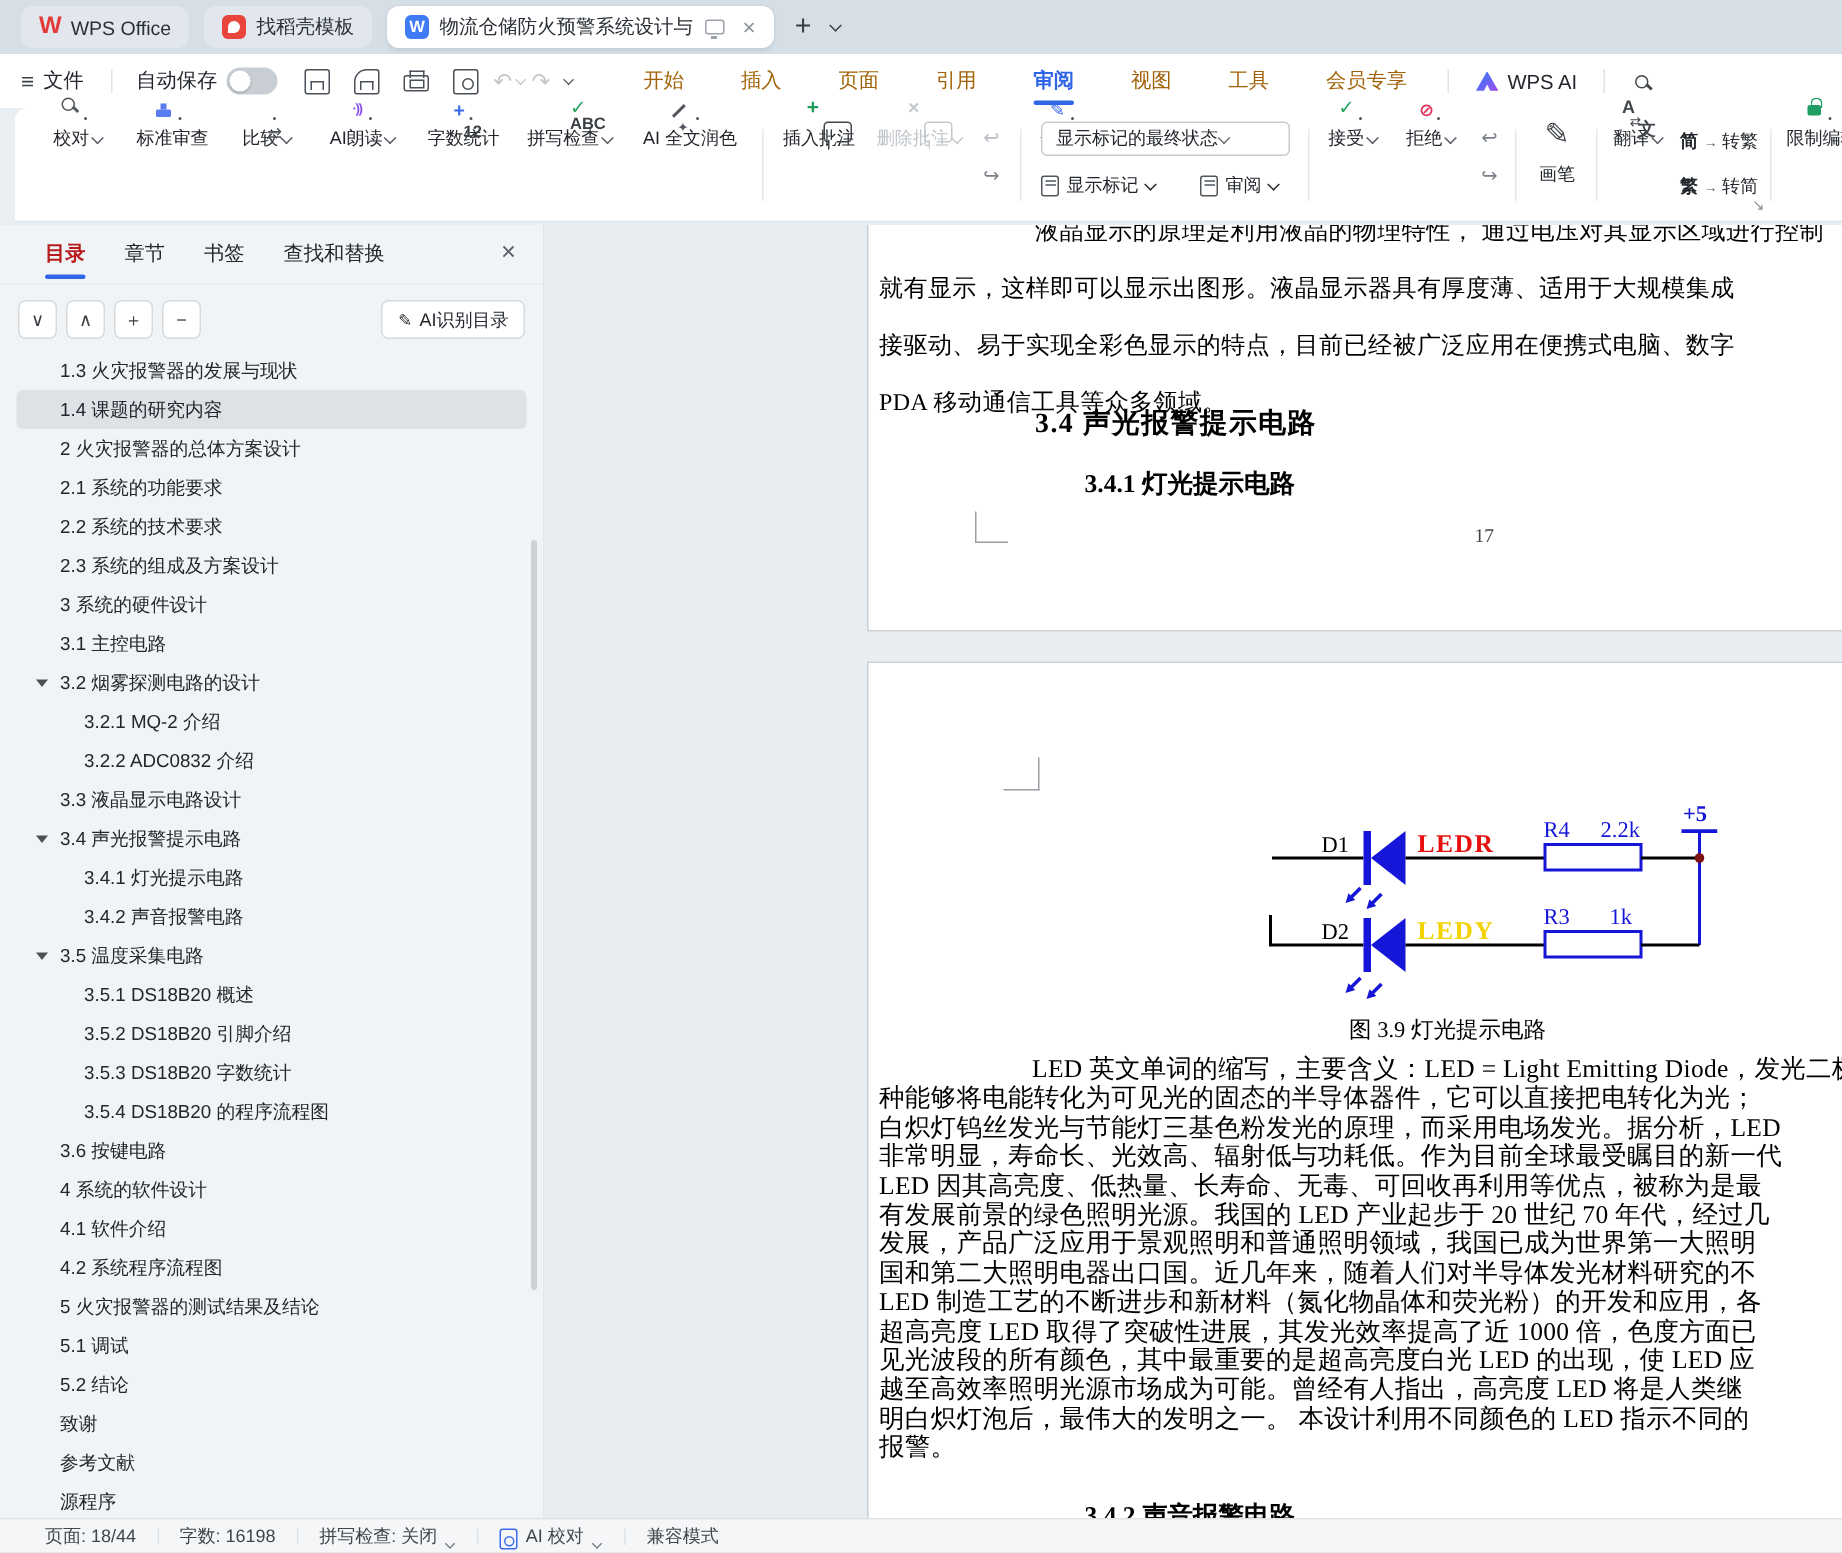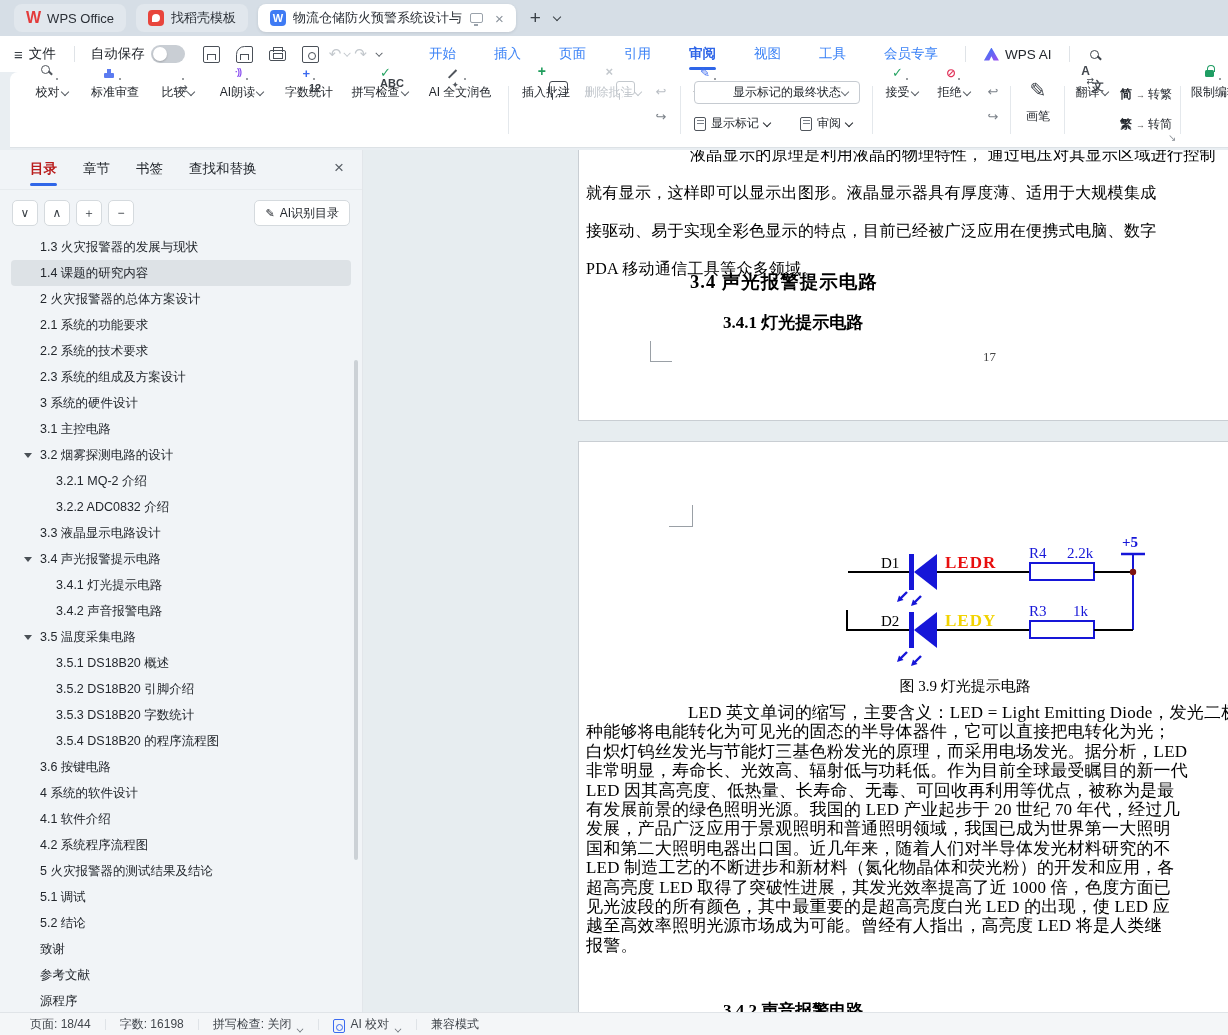--- a/index.html
+++ b/index.html
@@ -39,21 +39,21 @@
   .qico{width:17px;height:17px;position:relative;margin:0 8px;color:#4a5058}
   .qi-doc{border:1.5px solid #4a5058;border-radius:2px}
   .qi-doc::after{content:"";position:absolute;left:3px;bottom:2px;right:3px;height:5px;border:1.2px solid #4a5058;border-bottom:none}
   .qi-print{border:1.5px solid #4a5058;border-radius:2px;height:11px;margin-top:3px}
   .qi-print::before{content:"";position:absolute;left:3px;top:-4px;width:8px;height:4px;border:1.2px solid #4a5058;border-bottom:none}
   .qi-print::after{content:"";position:absolute;left:3px;bottom:1px;width:8px;height:4px;background:#fff;border:1.2px solid #4a5058}
   .qi-prev{border:1.5px solid #4a5058;border-radius:2px}
   .qi-prev::after{content:"";position:absolute;right:2px;bottom:2px;width:6px;height:6px;border:1.4px solid #4a5058;border-radius:50%}
   .arrglyph{font-size:15px;color:#c3c8cd;margin:0 2px}
   .menubar .menus{display:flex;align-items:center;margin-left:26px;gap:0}
-  .mitem{padding:0 19px;color:#3b82f6;position:relative;height:36px;line-height:36px}
+  .mitem{padding:0 19px;color:#a16207;position:relative;height:36px;line-height:36px}
   .mitem.active{color:#2f66e8;font-weight:bold}
   .mitem.active::after{content:"";position:absolute;left:19px;right:19px;bottom:2px;height:3px;border-radius:2px;background:#2f66e8}
   .ailogo{width:15px;height:13px;background:linear-gradient(135deg,#2b7cf6,#a24df0);clip-path:polygon(50% 0,100% 100%,64% 100%,50% 68%,36% 100%,0 100%);margin-right:6px}
   .mag{width:9px;height:9px;border:1.6px solid #3f454c;border-radius:50%;position:relative;display:inline-block}
   .mag::after{content:"";position:absolute;width:5px;height:1.6px;background:#3f454c;right:-4px;bottom:-1px;transform:rotate(45deg)}
 
   
   .ribbonwrap{position:absolute;left:0;top:72px;width:100%;height:78px;background:#e9eef2}
   .ribbon{position:absolute;left:10px;top:0;right:0;bottom:2px;background:#fff;border-radius:8px 0 0 0;border-bottom:1px solid #dde2e6}
   .rdiv{position:absolute;top:14px;width:1px;height:48px;background:#e4e8ec}
@@ -90,21 +90,21 @@
   .penbig{font-size:20px;color:#41464d;display:block;line-height:24px;transform:rotate(0deg)}
   .trans-ico{position:relative;width:26px;height:26px;margin:0 auto;color:#41464d}
   .trans-ico .t1{position:absolute;left:0;top:0;font-size:12px;font-weight:bold}
   .trans-ico .t2{position:absolute;right:2px;bottom:0;font-size:12px;font-weight:bold}
   .trans-ico .t3{position:absolute;right:-2px;top:-2px;font-size:9px}
   .smallrow{position:absolute;display:flex;align-items:center;font-size:12px;color:#23272d;white-space:nowrap}
   .mini-doc{width:12px;height:14px;border:1.4px solid #51565d;border-radius:2px;margin-right:5px;position:relative;background:#fff}
   .mini-doc::after{content:"";position:absolute;left:1.5px;top:2px;right:1.5px;height:7px;background:linear-gradient(#7a8088 0 1.1px,transparent 1.1px 3px,#7a8088 3px 4.1px,transparent 4.1px)}
   .arr-sm{font-size:13px;color:#b9bec4;line-height:15px}
   .arr-sm.dk{color:#7a8088}
-  .modebox{position:absolute;left:684px;top:9px;width:166px;height:23px;border:1px solid #c6cbd1;border-radius:4px;font-size:12px;line-height:21px;padding:0 9px;color:#23272d;background:#fff;display:flex;align-items:center;justify-content:flex-end}
+  .modebox{position:absolute;left:684px;top:9px;width:166px;height:23px;border:1px solid #c6cbd1;border-radius:4px;font-size:12px;line-height:21px;padding:0 9px;color:#23272d;background:#fff;display:flex;align-items:center;justify-content:flex-start}
   .expand{position:absolute;font-size:10px;color:#8a9097}
 
   
   .bodyrow{position:absolute;left:0;top:150px;width:100%;height:862px;display:flex}
   .sidebar{width:363px;height:100%;background:#f1f4f7;border-right:1px solid #e2e6ea;position:relative;overflow:hidden}
   .sb-head{position:absolute;left:0;top:0;width:100%;height:40px;display:flex;align-items:center;font-size:13.5px;border-bottom:1px solid #e7ebee}
   .sb-tab{margin-left:26px;position:relative;color:#23272d;height:40px;line-height:38px}
   .sb-tab:first-child{margin-left:30px}
   .sb-tab.active{color:#b91c1c;font-weight:bold}
   .sb-tab.active::after{content:"";position:absolute;left:0;right:0;bottom:4px;height:3px;border-radius:2px;background:#2f66e8}
@@ -442,20 +442,21 @@
         <div>白炽灯钨丝发光与节能灯三基色粉发光的原理，而采用电场发光。据分析，LED</div>
         <div>非常明显，寿命长、光效高、辐射低与功耗低。作为目前全球最受瞩目的新一代</div>
         <div>LED 因其高亮度、低热量、长寿命、无毒、可回收再利用等优点，被称为是最</div>
         <div>有发展前景的绿色照明光源。我国的 LED 产业起步于 20 世纪 70 年代，经过几</div>
         <div>发展，产品广泛应用于景观照明和普通照明领域，我国已成为世界第一大照明</div>
         <div>国和第二大照明电器出口国。近几年来，随着人们对半导体发光材料研究的不</div>
         <div>LED 制造工艺的不断进步和新材料（氮化物晶体和荧光粉）的开发和应用，各</div>
         <div>超高亮度 LED 取得了突破性进展，其发光效率提高了近 1000 倍，色度方面已</div>
         <div>见光波段的所有颜色，其中最重要的是超高亮度白光 LED 的出现，使 LED 应</div>
         <div>越至高效率照明光源市场成为可能。曾经有人指出，高亮度 LED 将是人类继</div>
+        <div>明白炽灯泡后，最伟大的发明之一。 本设计利用不同颜色的 LED 指示不同的</div>
         <div>报警。</div>
       </div>
       <div class="dtext h3">3.4.2 声音报警电路</div>
     </div>
   </div>
 
   <div class="statusbar">
     <span class="seg" style="padding-left:30px">
         <span>页面: 18/44</span>
       </span>

